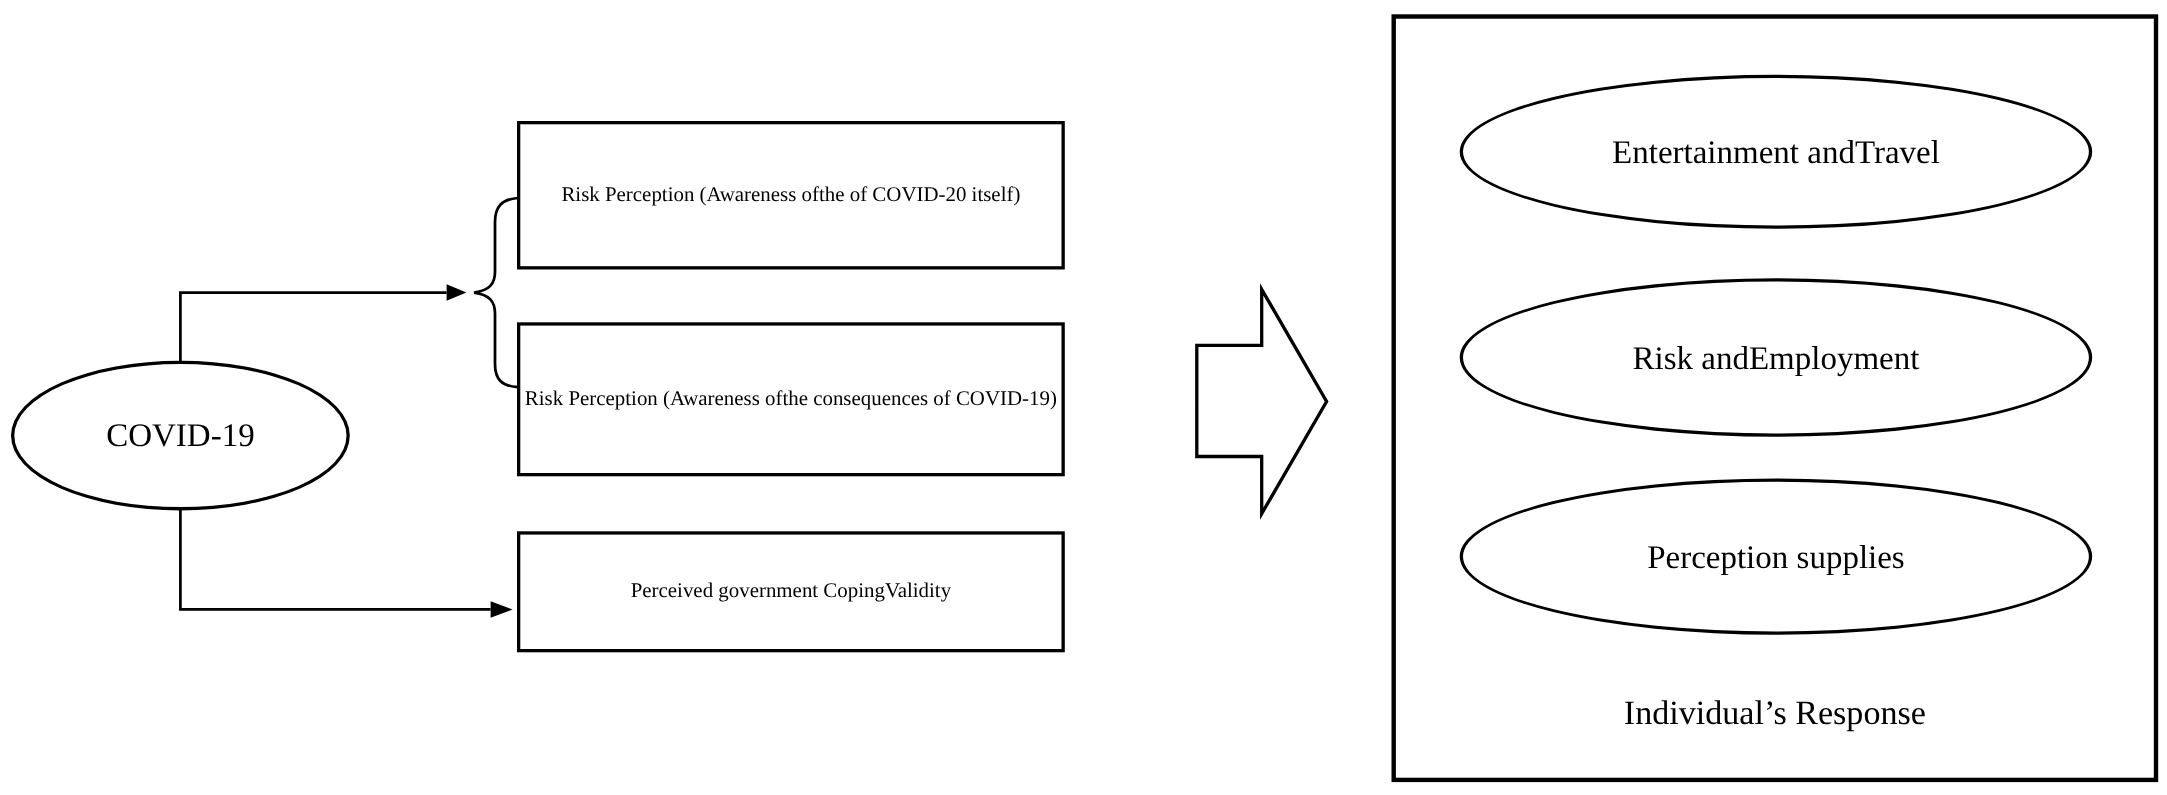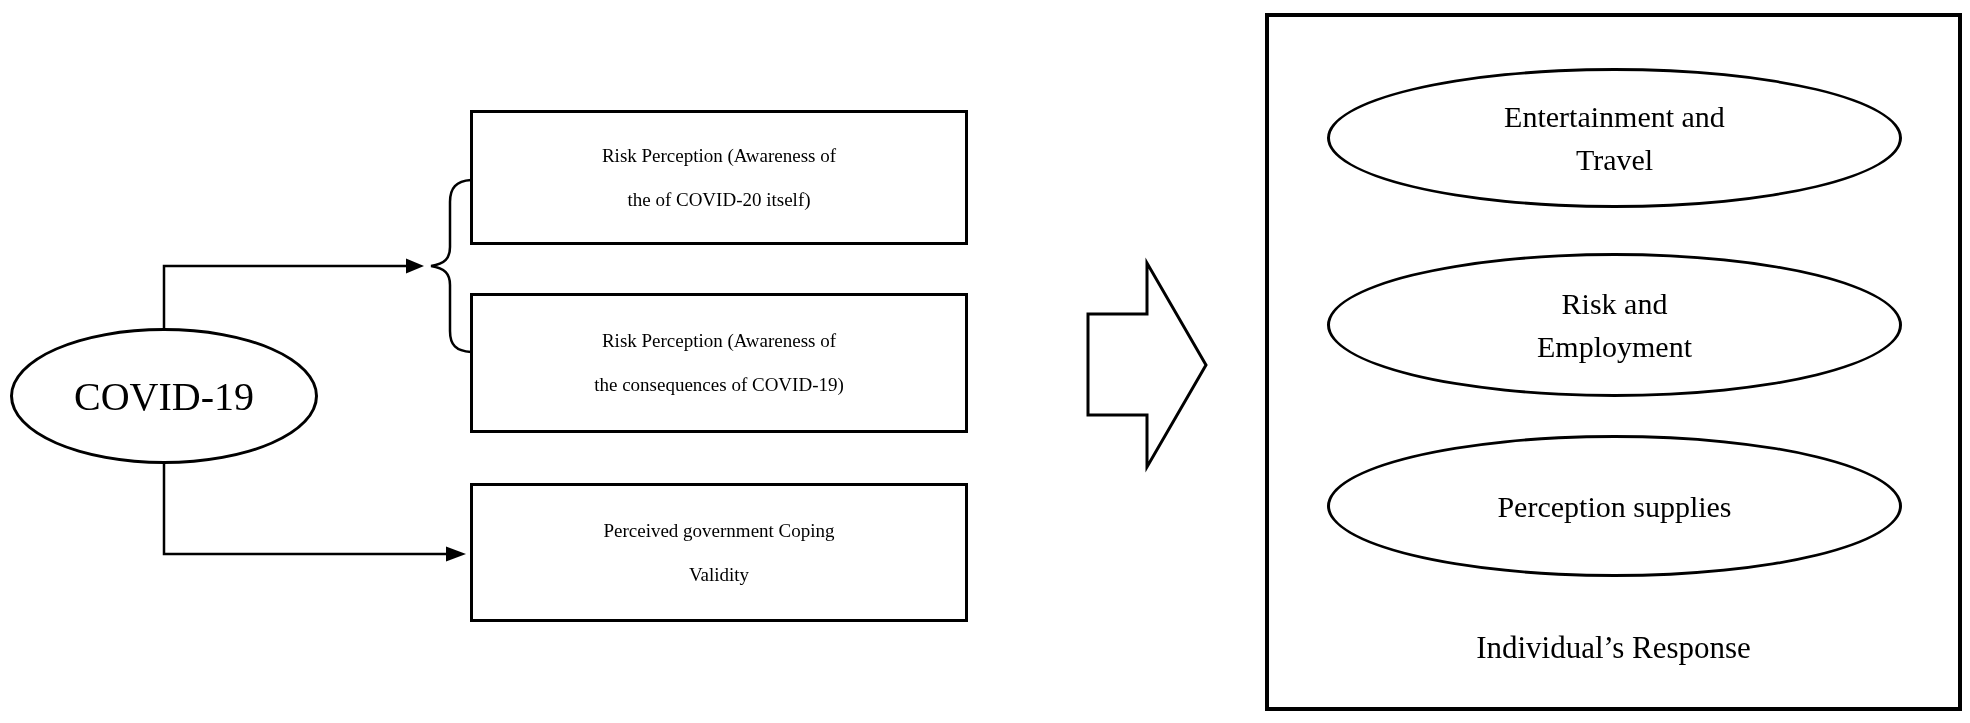--- a/index.html
+++ b/index.html
@@ -19,21 +19,21 @@
   .connectors {
     position: absolute;
     left: 0;
     top: 0;
     width: 1970px;
     height: 723px;
   }
   .node {
     position: absolute;
     display: flex;
-    flex-direction: column;
+    flex-direction: row;
     align-items: center;
     justify-content: center;
     text-align: center;
     box-sizing: border-box;
     background: #ffffff;
   }
   .ellipse {
     border: 3px solid #000000;
     border-radius: 50%;
   }
@@ -42,25 +42,25 @@
     left: 470px;
     width: 498px;
     font-size: 19px;
     line-height: 44px;
   }
   .covid-ellipse {
     left: 10px;
     top: 328px;
     width: 308px;
     height: 136px;
-    font-size: 40px;
+    font-size: 30px;
   }
   .box-1 { top: 110px; height: 135px; }
   .box-2 { top: 293px; height: 140px; }
-  .box-3 { top: 483px; height: 139px; }
+  .box-3 { top: 483px; height: 110px; }
   .response-panel {
     position: absolute;
     left: 1265px;
     top: 13px;
     width: 697px;
     height: 698px;
     border: 4px solid #000000;
     box-sizing: border-box;
     background: #ffffff;
   }

